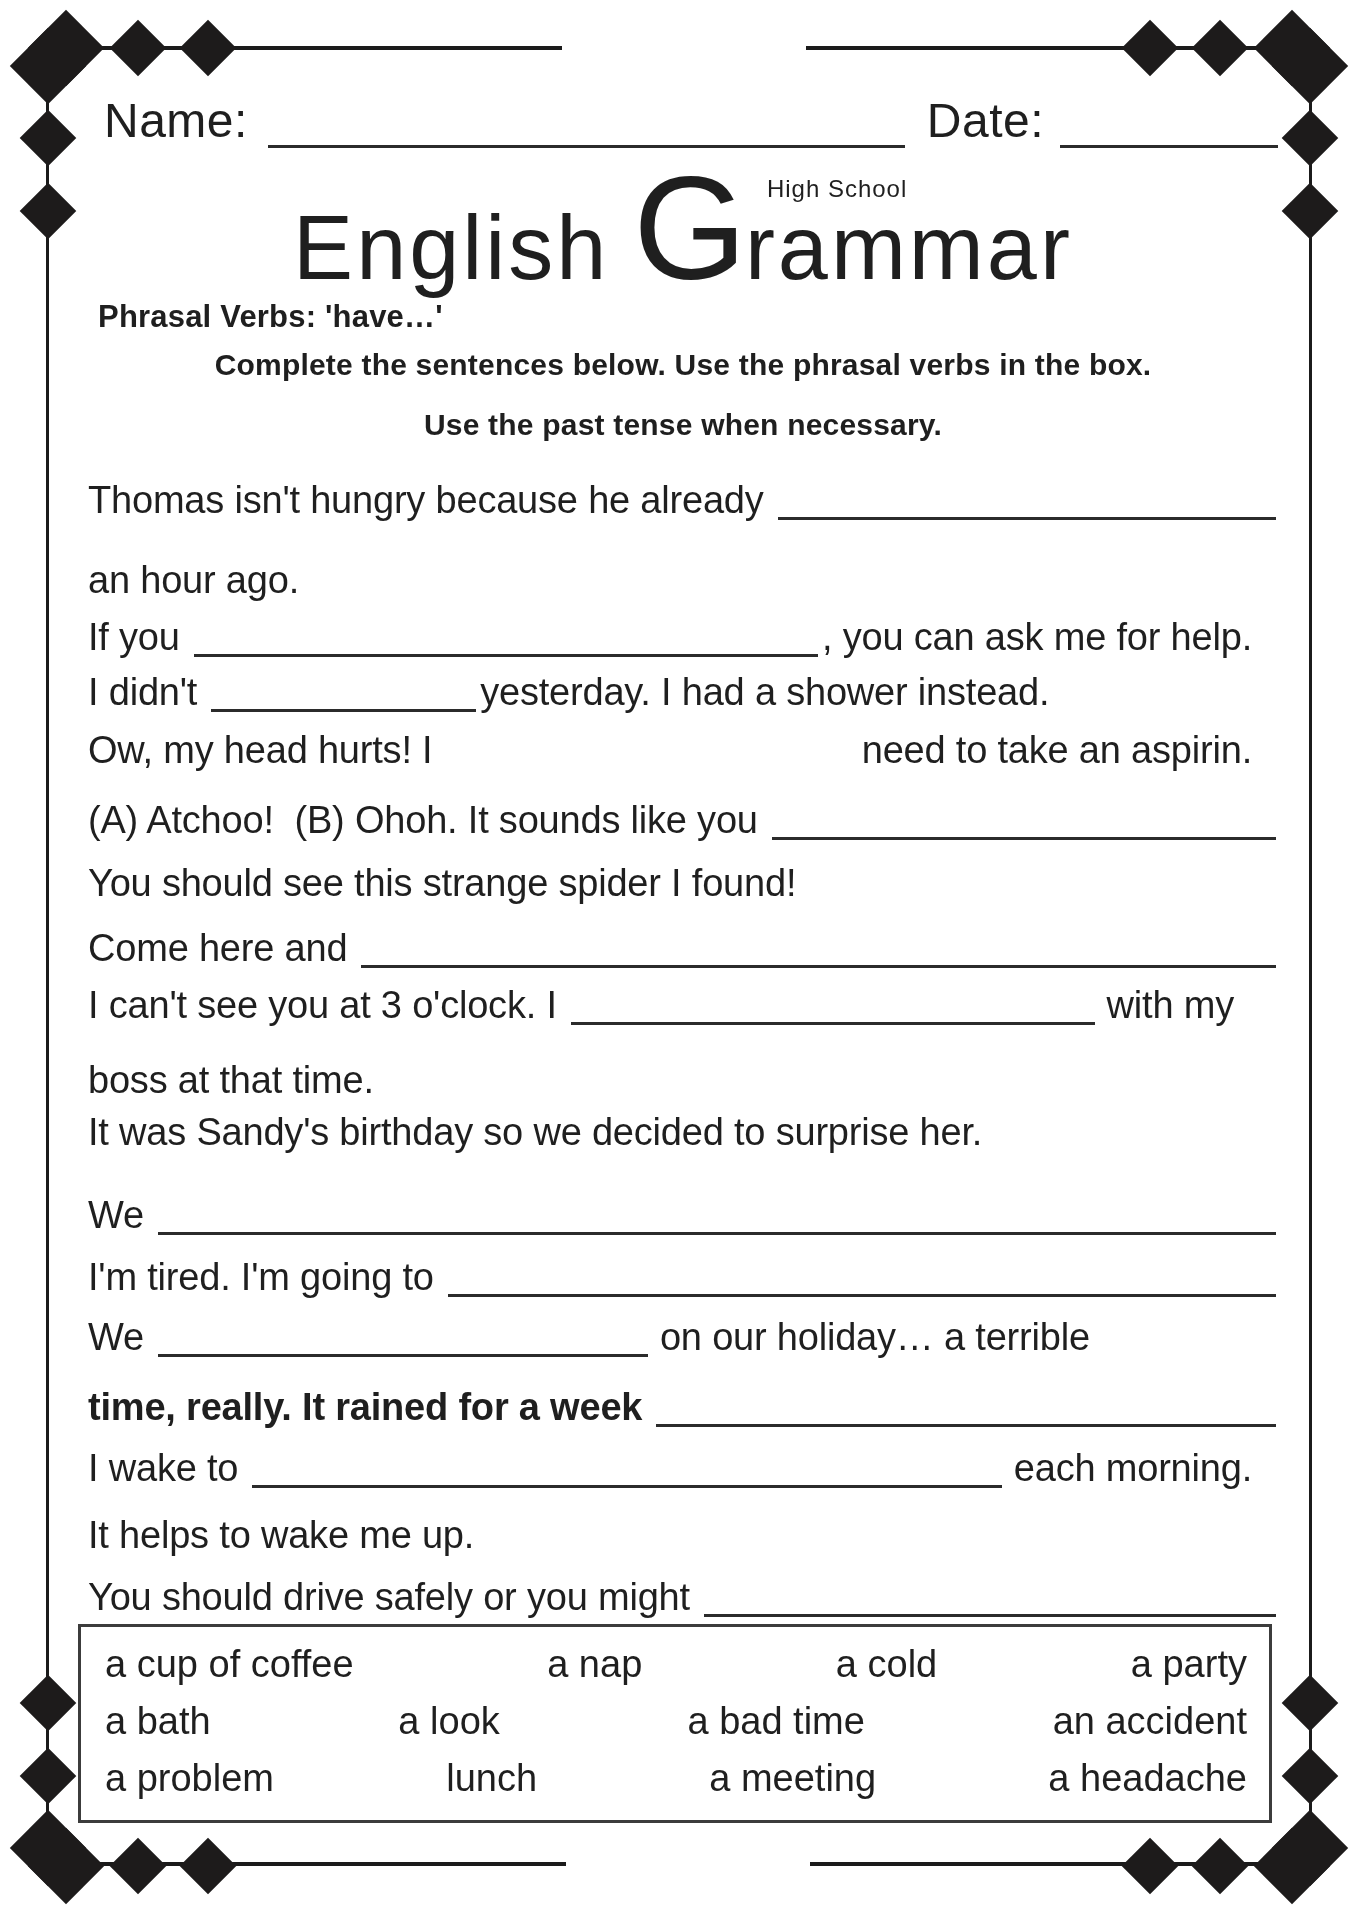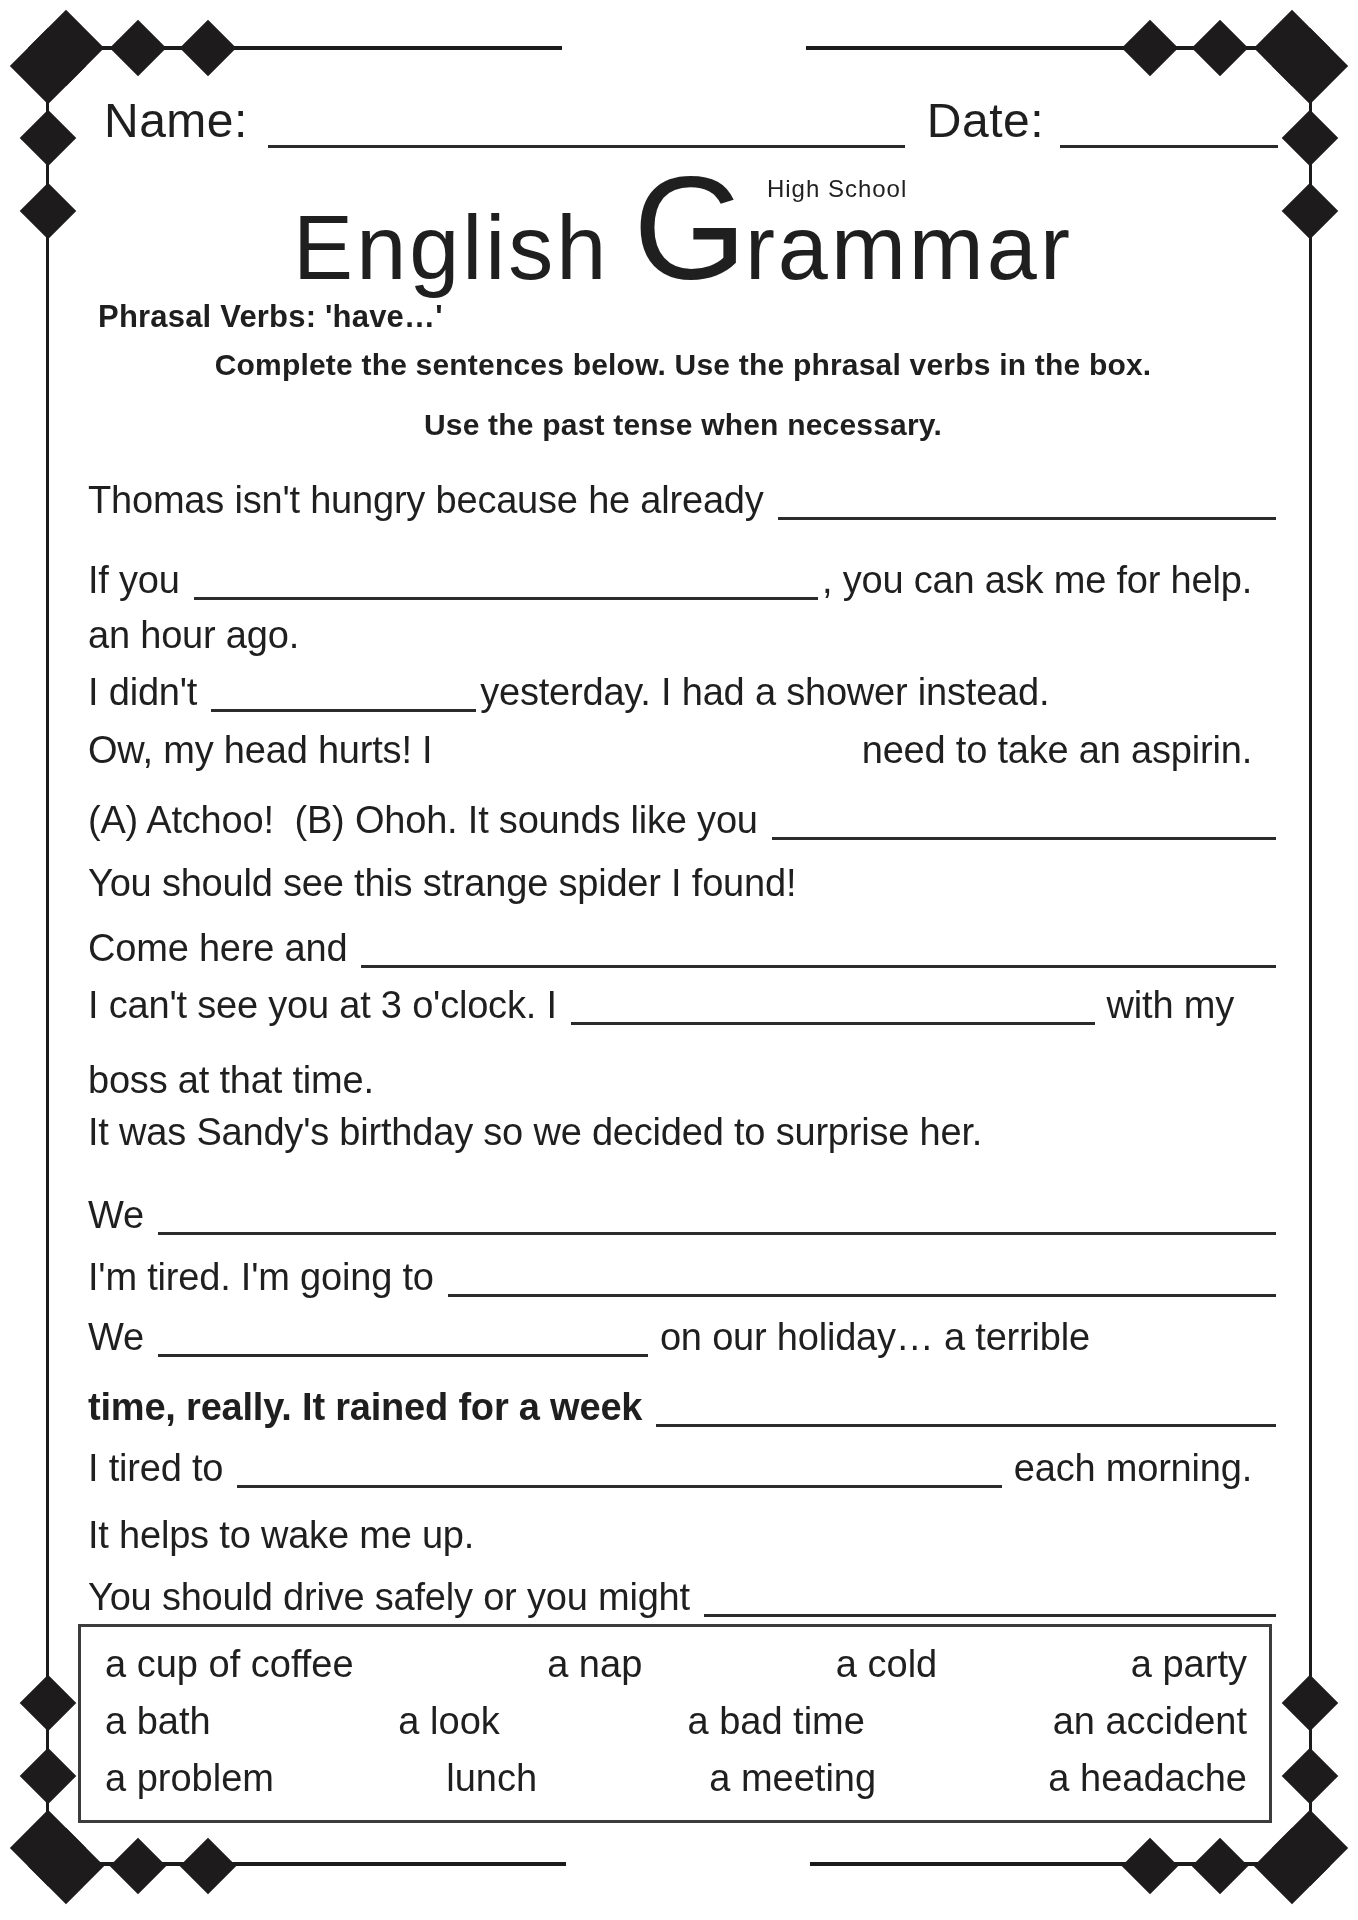--- a/index.html
+++ b/index.html
@@ -122,28 +122,28 @@
     <div class="instr instr-1">Complete the sentences below. Use the phrasal verbs in the box.</div>
     <div class="instr instr-2">Use the past tense when necessary.</div>
 
     <div class="sentences">
 
       <div class="s-row" style="margin-bottom:40px;">
         <span class="s-text">Thomas isn't hungry because he already</span>
         <span class="blank"></span>
       </div>
 
+      <div class="s-row" style="margin-bottom:17px;">
+        <span class="s-text">an hour ago.</span>
+      </div>
+
       <div class="s-row" style="margin-bottom:15px;">
         <span class="s-text">If you</span>
         <span class="blank"></span>
         <span class="post tight mr26">, you can ask me for help.</span>
-      </div>
-
-      <div class="s-row" style="margin-bottom:17px;">
-        <span class="s-text">an hour ago.</span>
       </div>
 
       <div class="s-row" style="margin-bottom:18px;">
         <span class="s-text">I didn't</span>
         <span class="blank w265"></span>
         <span class="post tight">yesterday. I had a shower instead.</span>
       </div>
 
       <div class="s-row" style="margin-bottom:30px;">
         <span class="s-text">Ow, my head hurts! I</span>
@@ -194,21 +194,21 @@
         <span class="blank w490"></span>
         <span class="post">on our holiday… a terrible</span>
       </div>
 
       <div class="s-row" style="margin-bottom:21px;font-weight:bold;">
         <span class="s-text">time, really. It rained for a week</span>
         <span class="blank"></span>
       </div>
 
       <div class="s-row" style="margin-bottom:27px;">
-        <span class="s-text">I tired to</span>
+        <span class="s-text">I wake to</span>
         <span class="blank"></span>
         <span class="post mr26">each morning.</span>
       </div>
 
       <div class="s-row" style="margin-bottom:22px;">
         <span class="s-text">It helps to wake me up.</span>
       </div>
 
       <div class="s-row" style="margin-bottom:0;">
         <span class="s-text">You should drive safely or you might</span>

